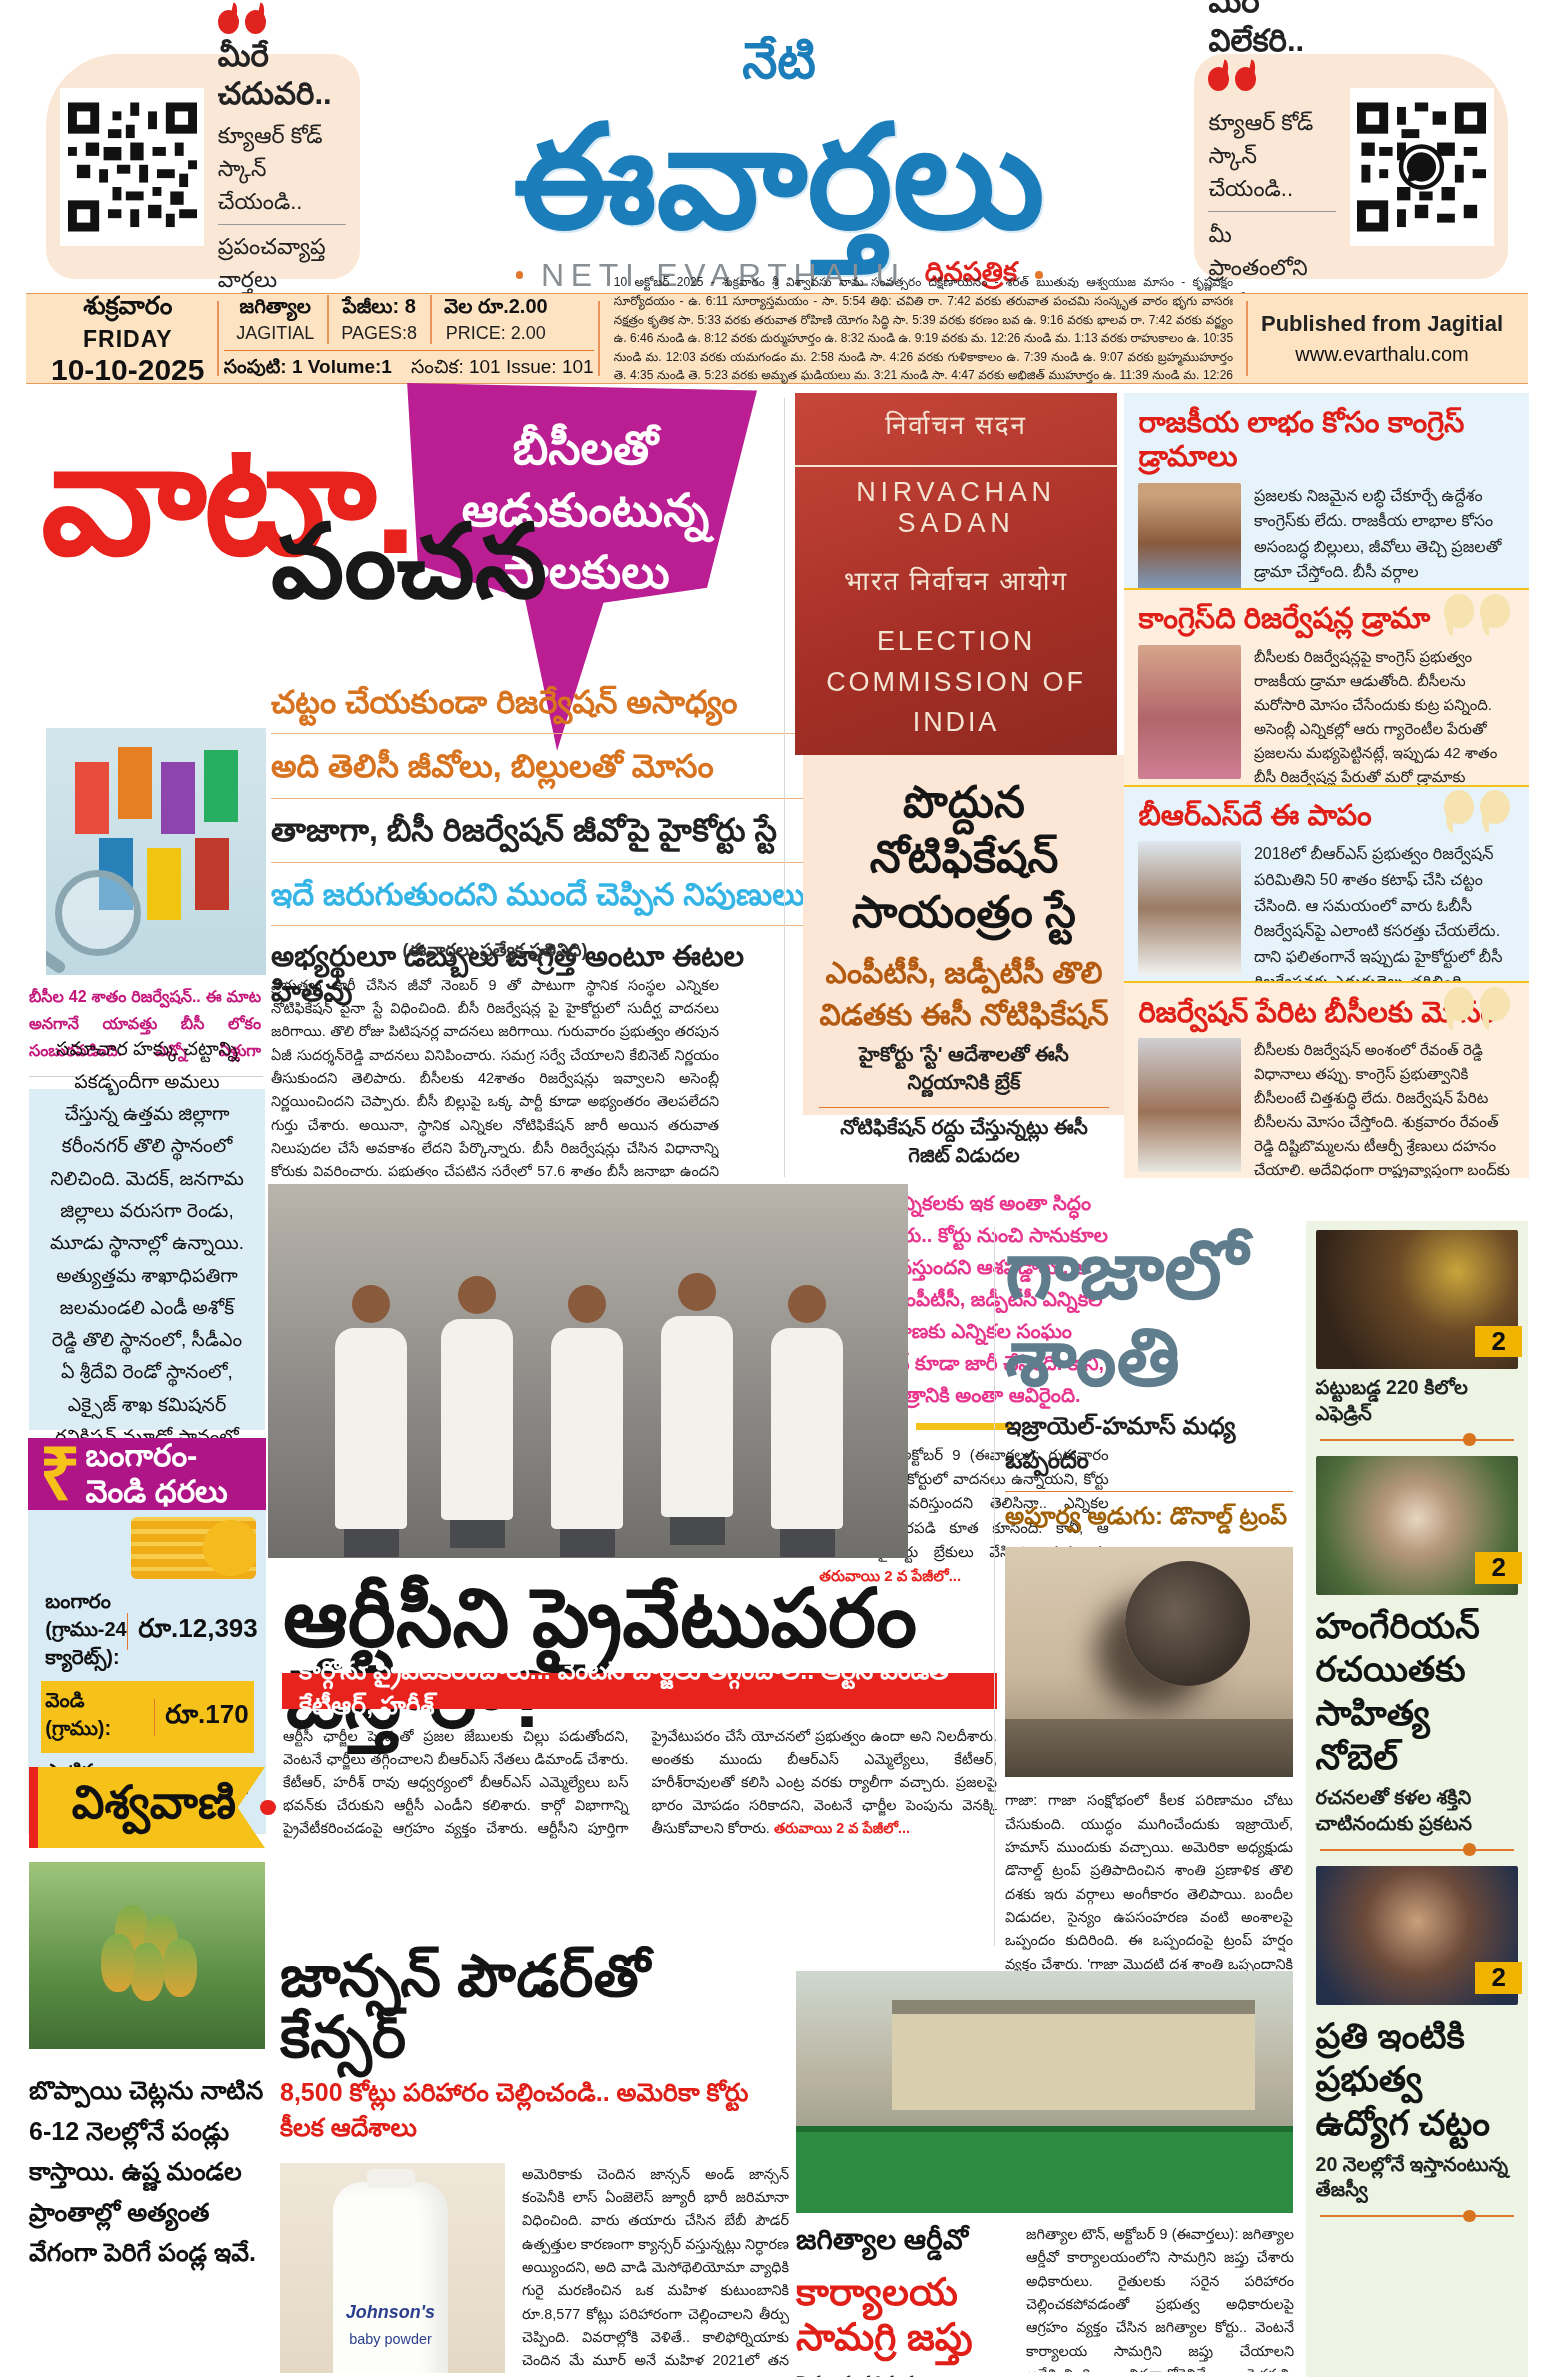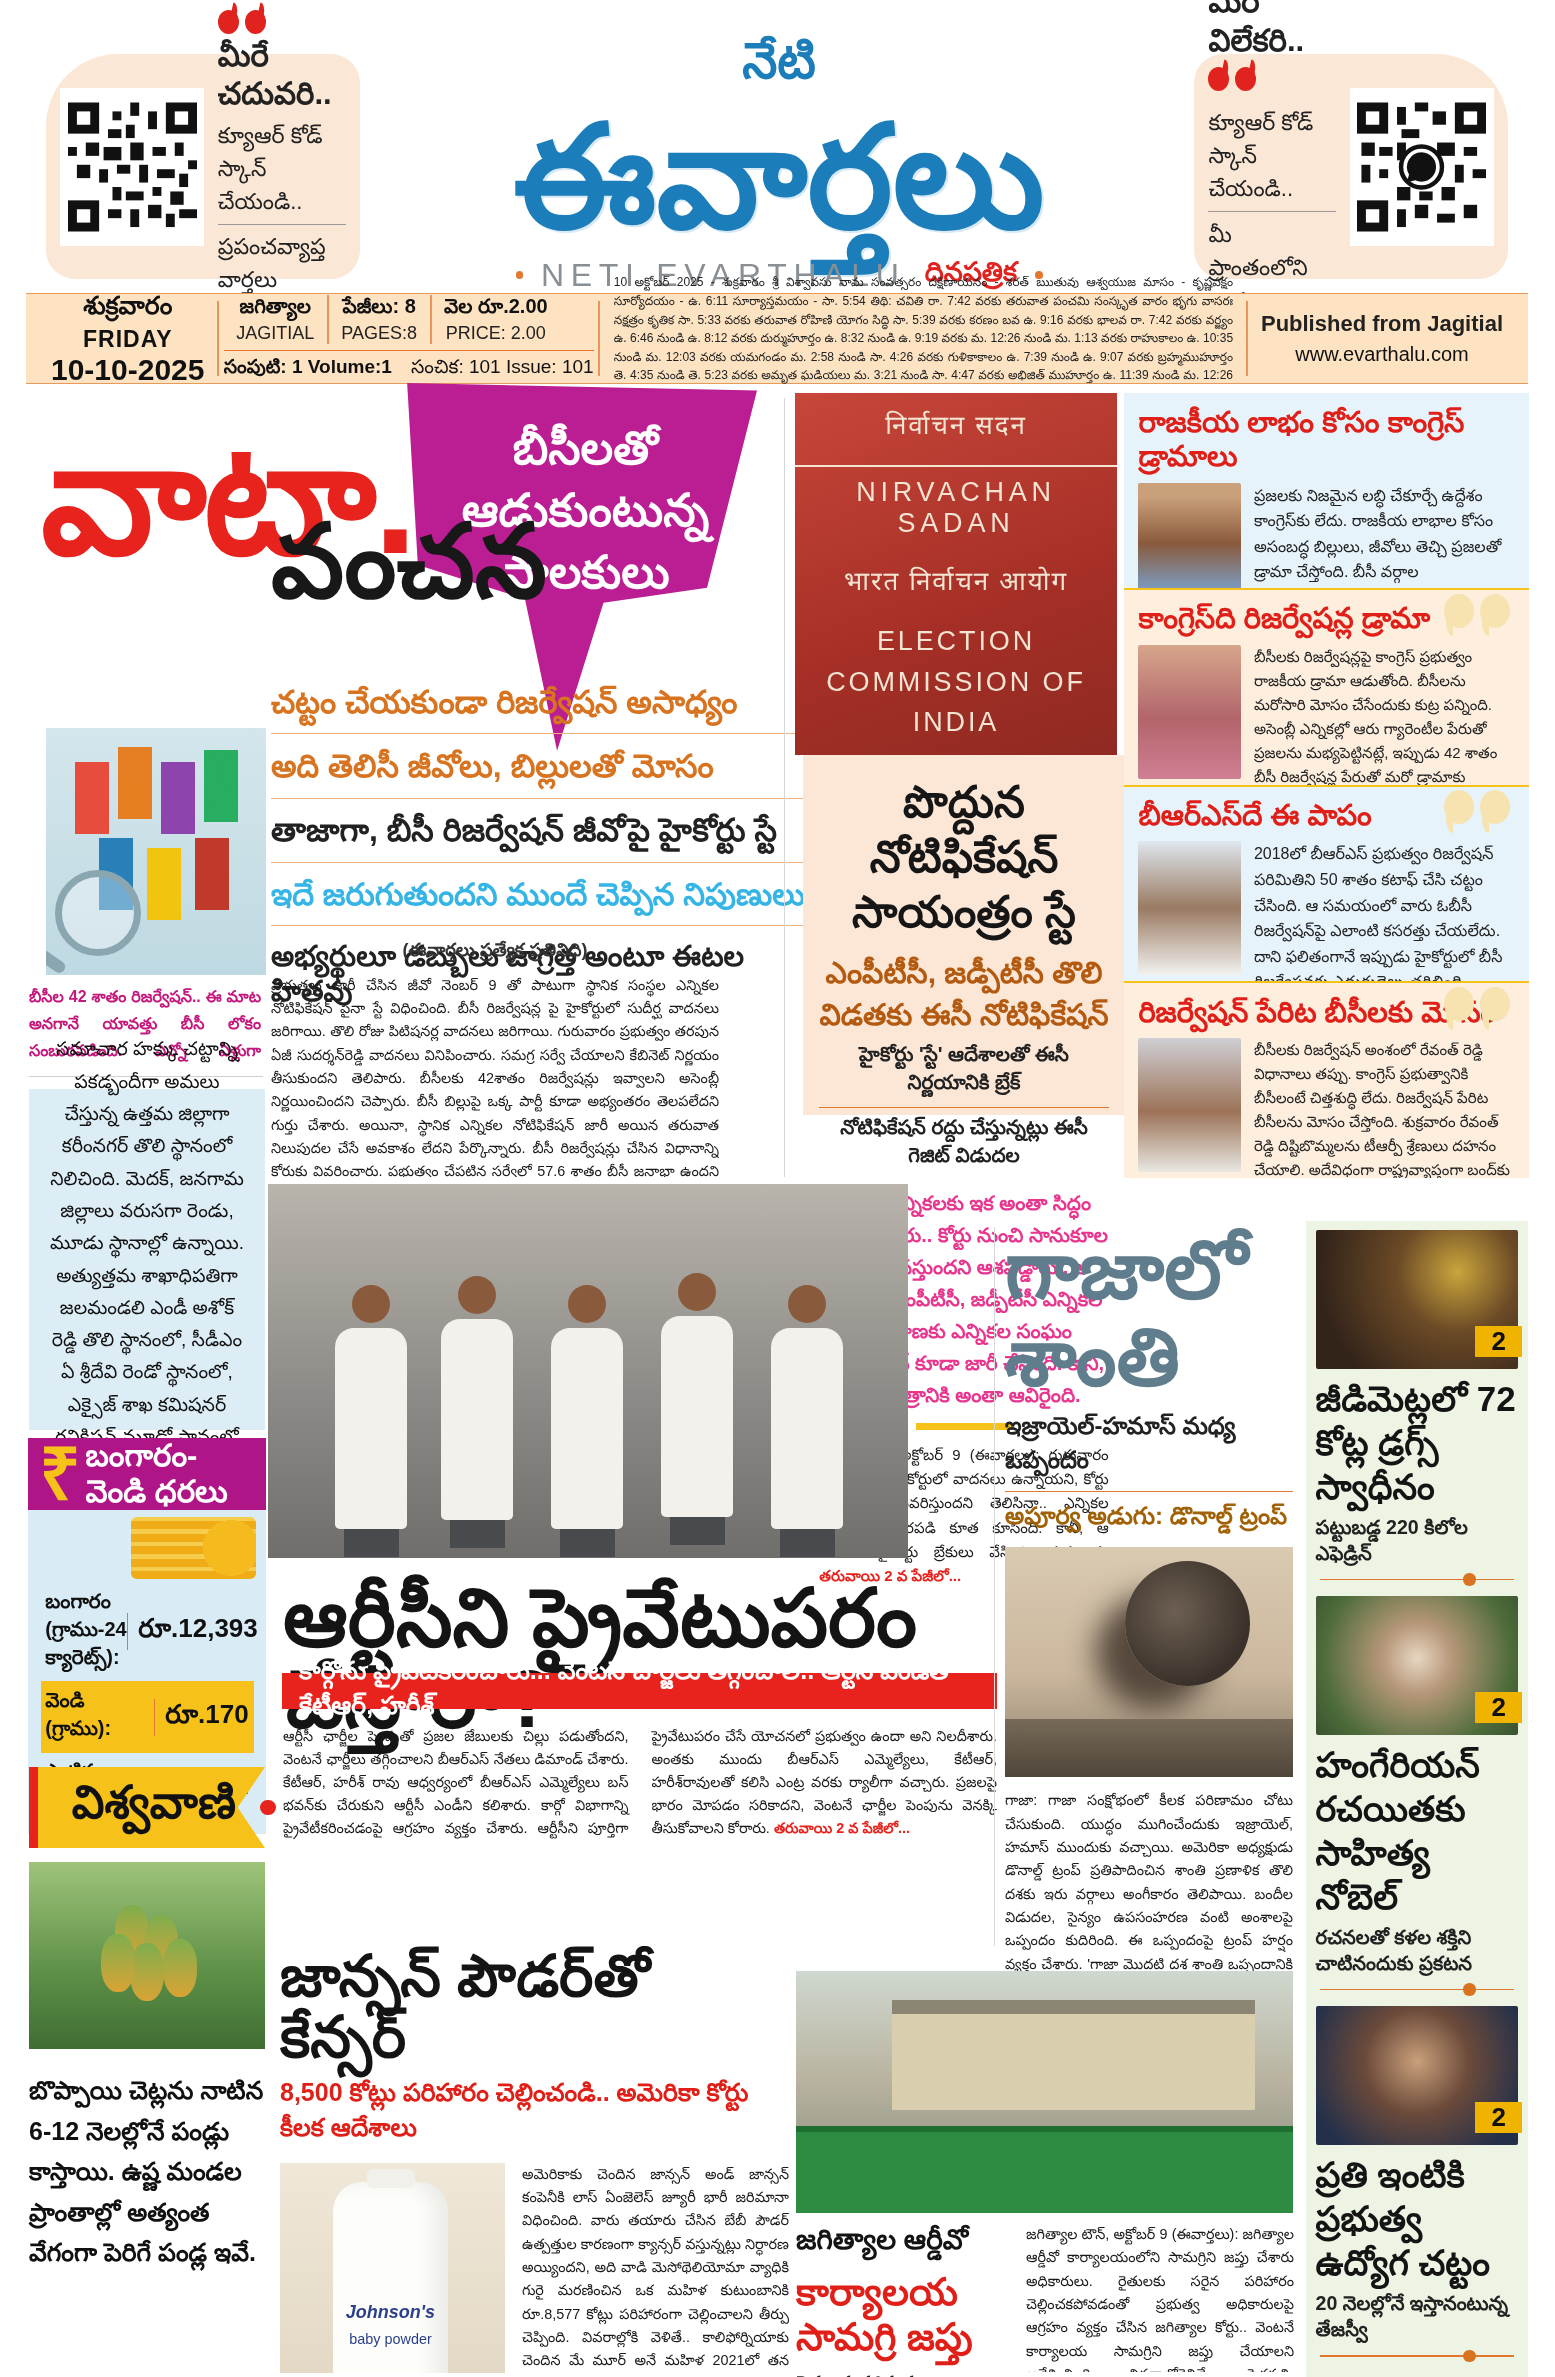--- a/index.html
+++ b/index.html
@@ -433,21 +433,20 @@
     <div class="body-te jtxt" style="margin-top:12.5px;height:259px;overflow:hidden;">
       <span>గాజా: గాజా సంక్షోభంలో కీలక పరిణామం చోటు చేసుకుంది. యుద్ధం ముగించేందుకు ఇజ్రాయెల్, హమాస్ ముందుకు వచ్చాయి. అమెరికా అధ్యక్షుడు డొనాల్డ్ ట్రంప్ ప్రతిపాదించిన శాంతి ప్రణాళిక తొలి దశకు ఇరు వర్గాలు అంగీకారం తెలిపాయి. బందీల విడుదల, సైన్యం ఉపసంహరణ వంటి అంశాలపై ఒప్పందం కుదిరింది. ఈ ఒప్పందంపై ట్రంప్ హర్షం వ్యక్తం చేశారు. 'గాజా మొదటి దశ శాంతి ఒప్పందానికి ఇజ్రాయెల్, హమాస్ అంగీకరించాయి' అని ప్రకటించారు. </span><span class="cont">తరువాయి 2 వ పేజీలో...</span>
     </div>
   </div>
 
   <div class="abs sidebar" style="left:1306px;top:1221px;width:222px;height:1156px;">
     <div class="sb-item">
       <div class="sb-photo ph-drugs">
           <div class="tag2">2</div>
         </div>
-      <div class="sb-h">జీడిమెట్లలో 72 కోట్ల డ్రగ్స్ స్వాధీనం</div>
       <div class="sb-s">పట్టుబడ్డ 220 కిలోల ఎఫెడ్రిన్</div>
       <div class="sb-div"></div>
     </div>
     <div class="sb-item">
       <div class="sb-photo ph-nobel">
           <div class="tag2">2</div>
         </div>
       <div class="sb-h">హంగేరియన్ రచయితకు సాహిత్య నోబెల్</div>
       <div class="sb-s">రచనలతో కళల శక్తిని చాటినందుకు ప్రకటన</div>
       <div class="sb-div"></div>

